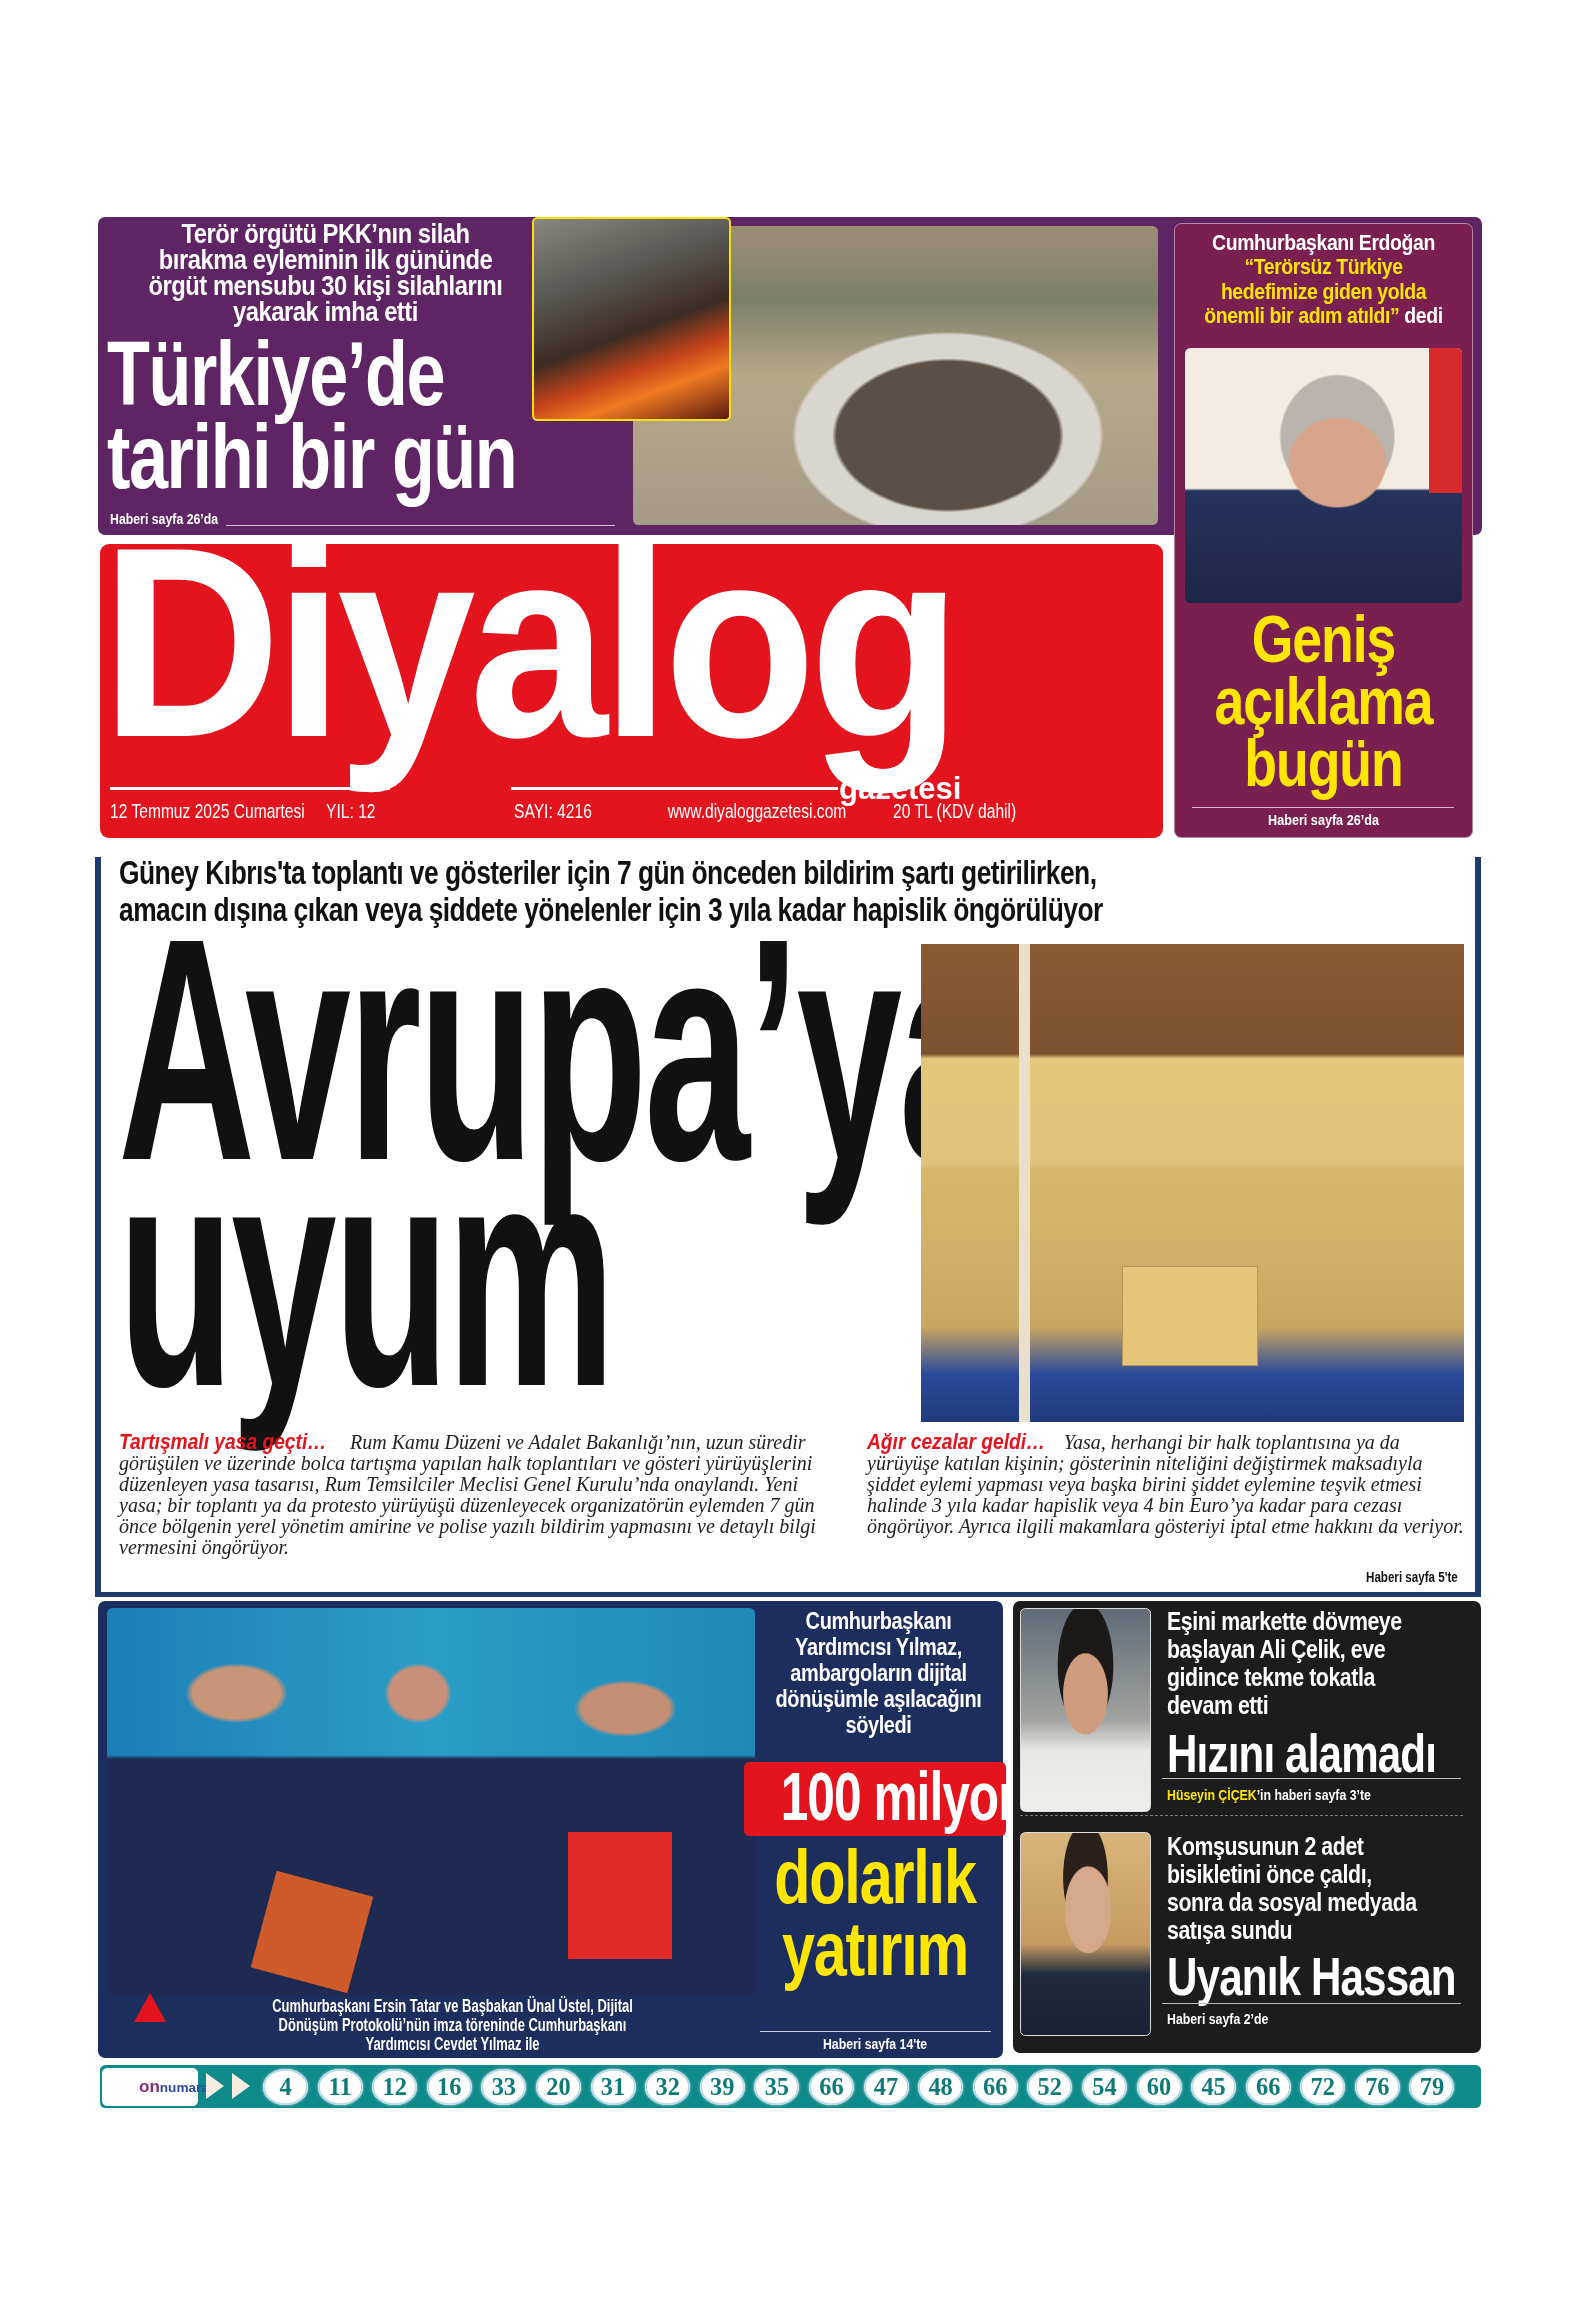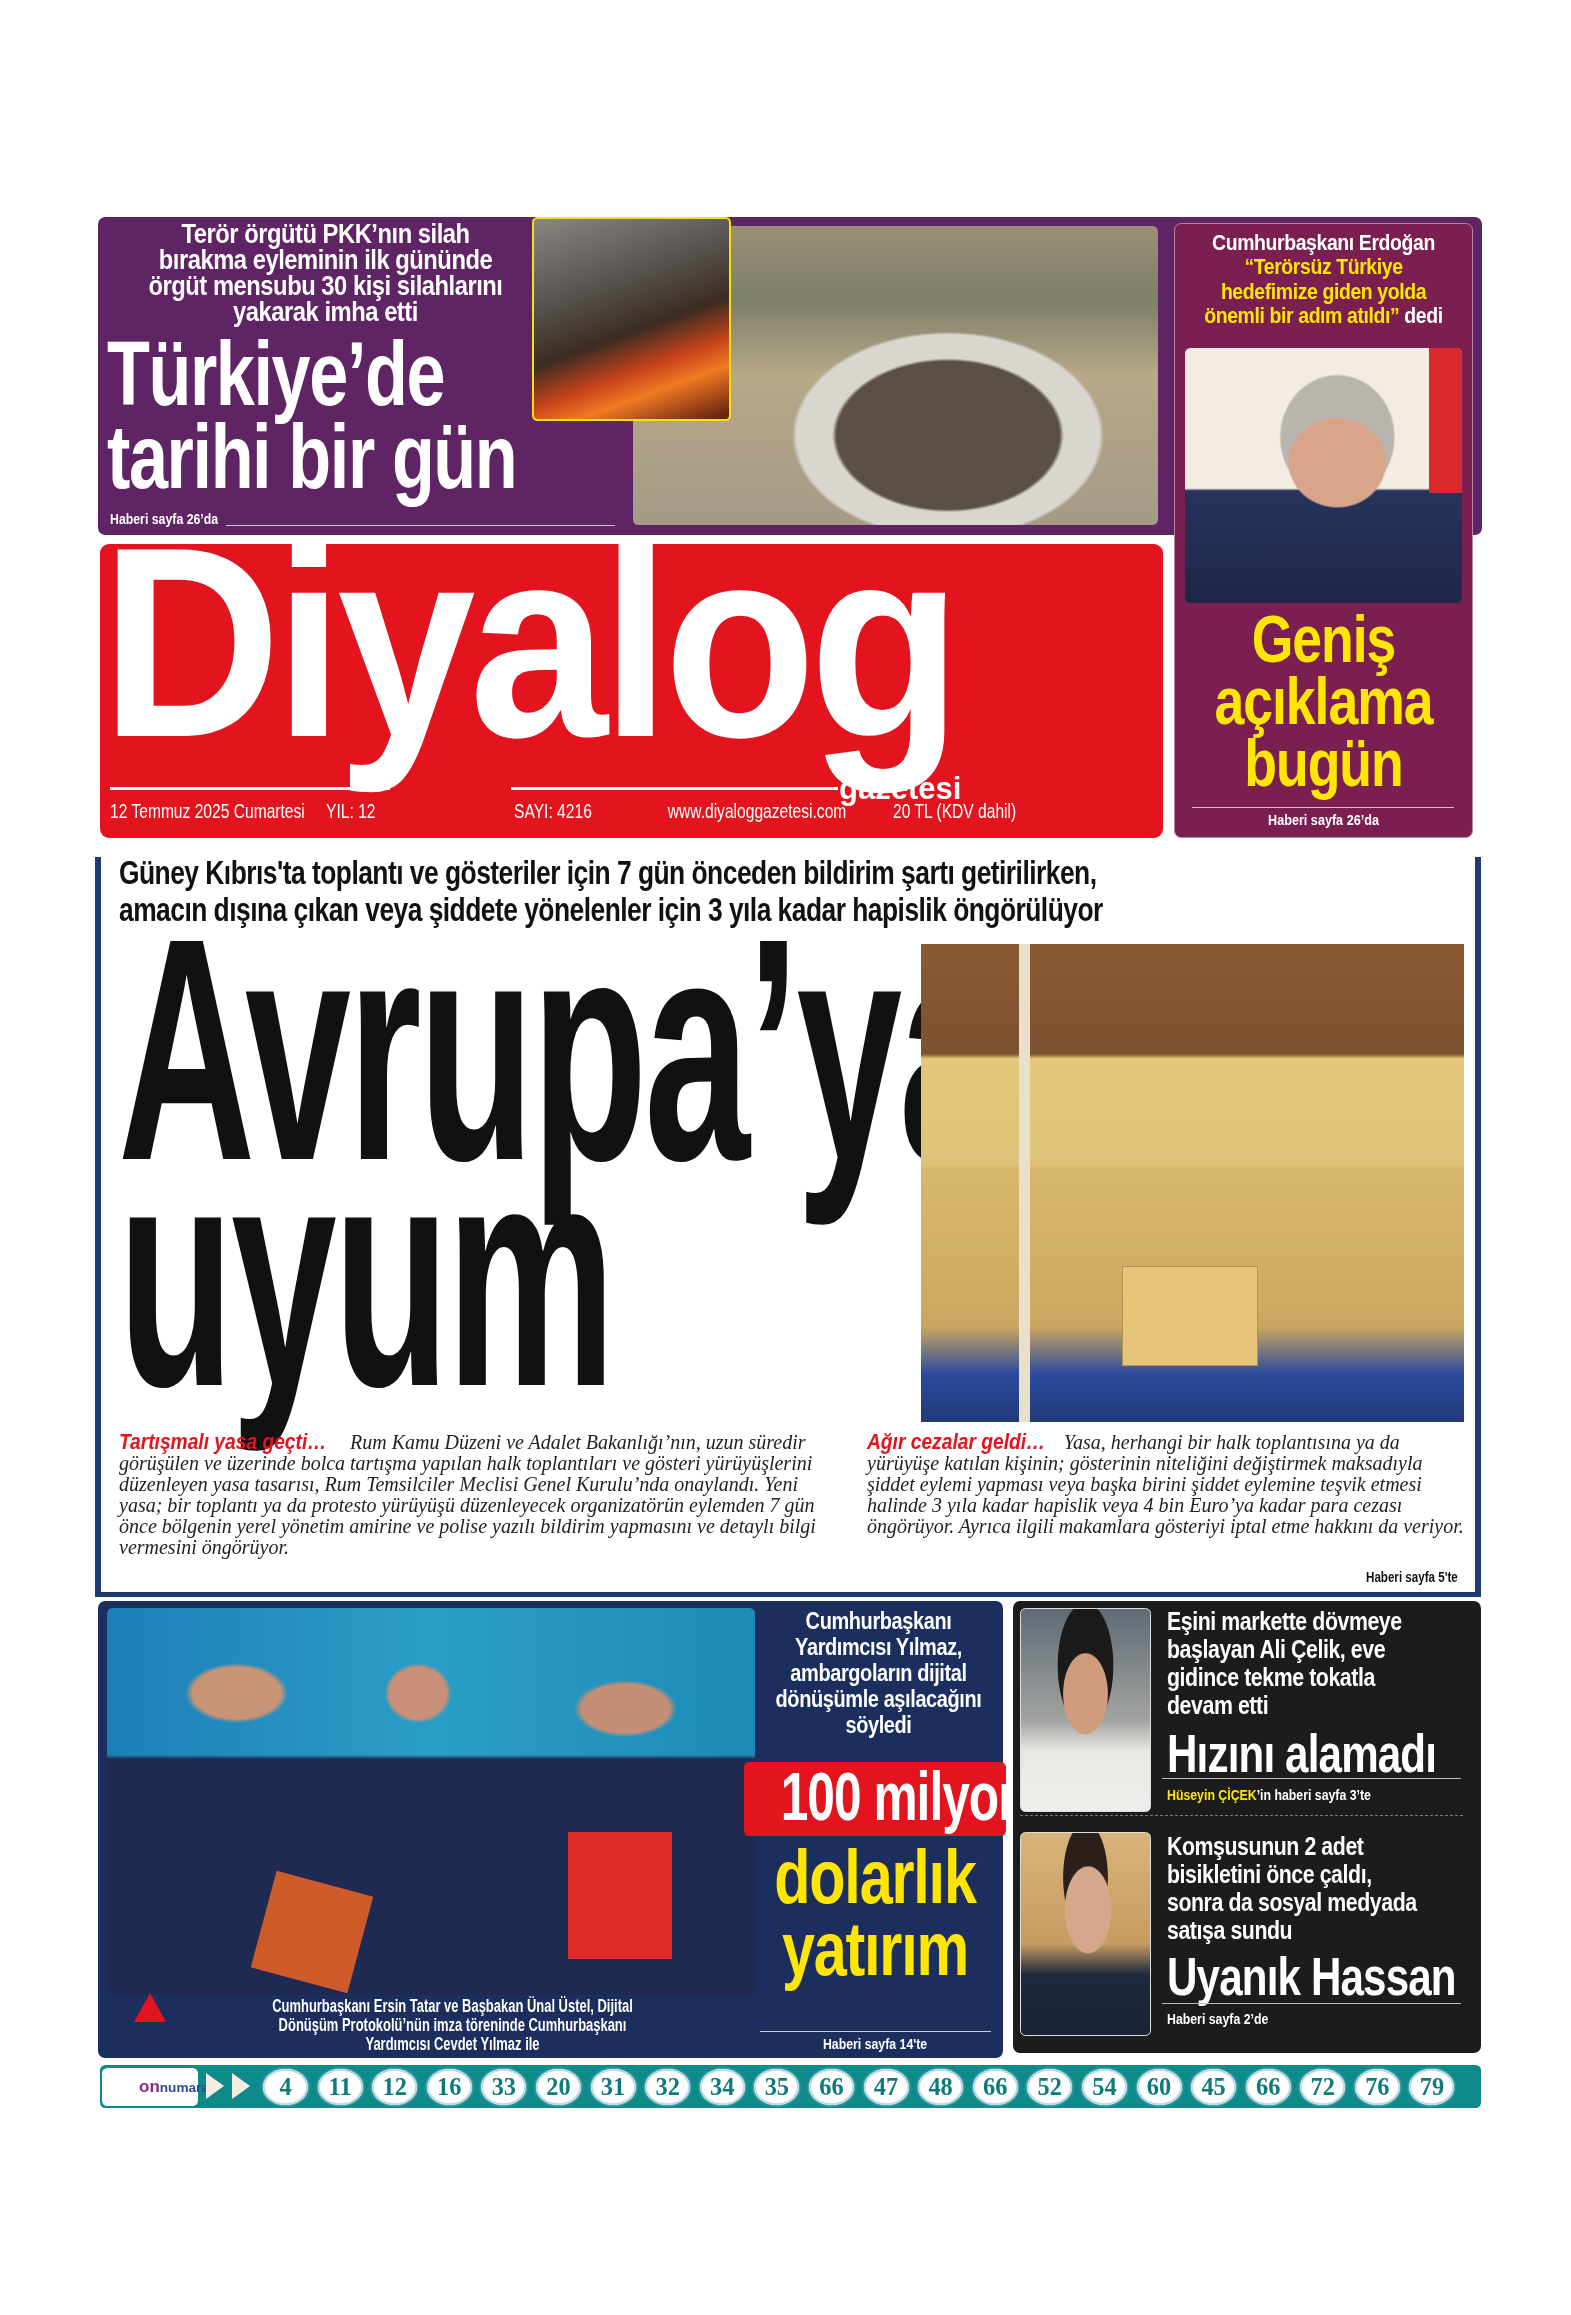--- a/index.html
+++ b/index.html
@@ -210,21 +210,21 @@
 <div class="lotto-arrow" style="left:232px"></div>
 <div id="lotto-numbers" class="abs">
   <div class="lotto-ball">4</div>
   <div class="lotto-ball">11</div>
   <div class="lotto-ball">12</div>
   <div class="lotto-ball">16</div>
   <div class="lotto-ball">33</div>
   <div class="lotto-ball">20</div>
   <div class="lotto-ball">31</div>
   <div class="lotto-ball">32</div>
-  <div class="lotto-ball">34</div>
+  <div class="lotto-ball">39</div>
   <div class="lotto-ball">35</div>
   <div class="lotto-ball">66</div>
   <div class="lotto-ball">47</div>
   <div class="lotto-ball">48</div>
   <div class="lotto-ball">66</div>
   <div class="lotto-ball">52</div>
   <div class="lotto-ball">54</div>
   <div class="lotto-ball">60</div>
   <div class="lotto-ball">45</div>
   <div class="lotto-ball">66</div>

